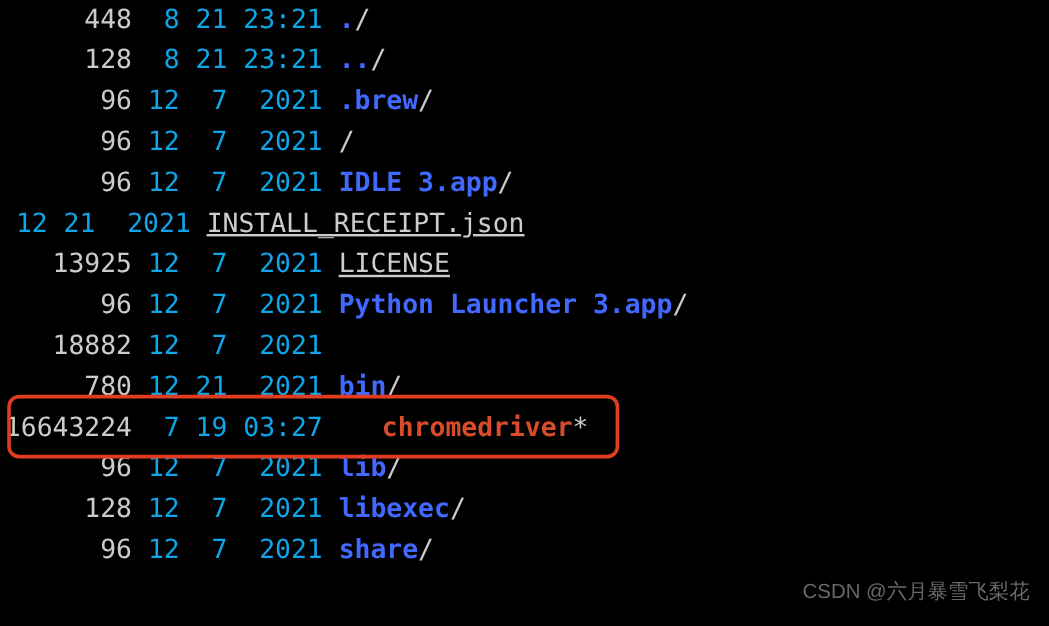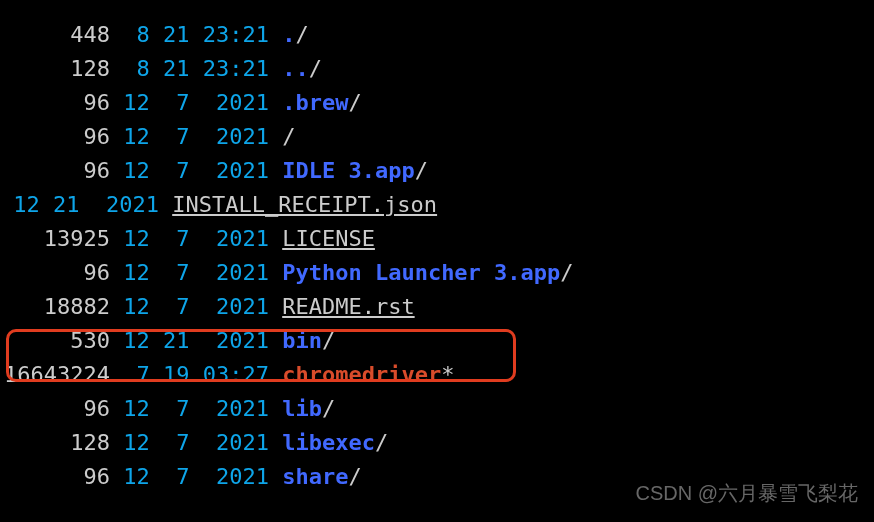--- a/index.html
+++ b/index.html
@@ -11,21 +11,21 @@
       background: #000;
       width: 874px;
       height: 522px;
       font-family: "Menlo", "Monaco", "Consolas", monospace;
       font-size: 22px;
       line-height: 34px;
       position: relative;
       overflow: hidden;
     }
     .terminal {
-      padding-top: 18px;
+      padding-top: 0;
       padding-left: 0;
       color: #ccc;
     }
     .row {
       white-space: pre;
       display: flex;
     }
     .size {
       display: inline-block;
       width: 110px;
@@ -39,58 +39,59 @@
       color: #ccc;
       text-decoration: underline;
     }
     .dir {
       color: #4169ff;
       font-weight: bold;
     }
     .exec {
       color: #d94c2b;
       font-weight: bold;
+      margin-left: 36px;
     }
     .slash {
       color: #ccc;
     }
     .highlight-box {
       position: absolute;
       border: 3px solid #e03c1f;
       border-radius: 10px;
       left: 6px;
       top: 329px;
       width: 510px;
       height: 53px;
       pointer-events: none;
     }
     .watermark {
       position: absolute;
       right: 16px;
       bottom: 12px;
       color: #8a8a8a;
       font-family: Arial, sans-serif;
-      font-size: 20px;
+      font-size: 17px;
       opacity: 0.75;
     }
   </style>
 </head>
 <body>
 
 <div class="terminal" id="terminal">
     <div class="row"><span class="size">448</span><span class="date">  8 21 23:21 </span><span class="dir">.</span><span class="slash">/</span></div>
     <div class="row"><span class="size">128</span><span class="date">  8 21 23:21 </span><span class="dir">..</span><span class="slash">/</span></div>
     <div class="row"><span class="size">96</span><span class="date"> 12  7  2021 </span><span class="dir">.brew</span><span class="slash">/</span></div>
     <div class="row"><span class="size">96</span><span class="date"> 12  7  2021 </span><span class="slash">/</span></div>
     <div class="row"><span class="size">96</span><span class="date"> 12  7  2021 </span><span class="dir">IDLE 3.app</span><span class="slash">/</span></div>
     <div class="row"><span class="date"> 12 21  2021 </span><span class="plain">INSTALL_RECEIPT.json</span><span class="slash"></span></div>
     <div class="row"><span class="size">13925</span><span class="date"> 12  7  2021 </span><span class="plain">LICENSE</span><span class="slash"></span></div>
     <div class="row"><span class="size">96</span><span class="date"> 12  7  2021 </span><span class="dir">Python Launcher 3.app</span><span class="slash">/</span></div>
-    <div class="row"><span class="size">18882</span><span class="date"> 12  7  2021 </span><span class="plain">README.rst</span><span class="slash"></span></div>
-    <div class="row"><span class="size">530</span><span class="date"> 12 21  2021 </span><span class="dir">bin</span><span class="slash">/</span></div>
+    <div class="row"><span class="size">18882</span><span class="date"> 12  7  2021 </span><span class="slash"></span></div>
+    <div class="row"><span class="size">780</span><span class="date"> 12 21  2021 </span><span class="dir">bin</span><span class="slash">/</span></div>
     <div class="row"><span class="size">16643224</span><span class="date">  7 19 03:27 </span><span class="exec">chromedriver</span><span class="slash">*</span></div>
     <div class="row"><span class="size">96</span><span class="date"> 12  7  2021 </span><span class="dir">lib</span><span class="slash">/</span></div>
     <div class="row"><span class="size">128</span><span class="date"> 12  7  2021 </span><span class="dir">libexec</span><span class="slash">/</span></div>
     <div class="row"><span class="size">96</span><span class="date"> 12  7  2021 </span><span class="dir">share</span><span class="slash">/</span></div>
   </div>
 
 <div class="highlight-box"></div>
 
 <div class="watermark">CSDN @六月暴雪飞梨花</div>
 

